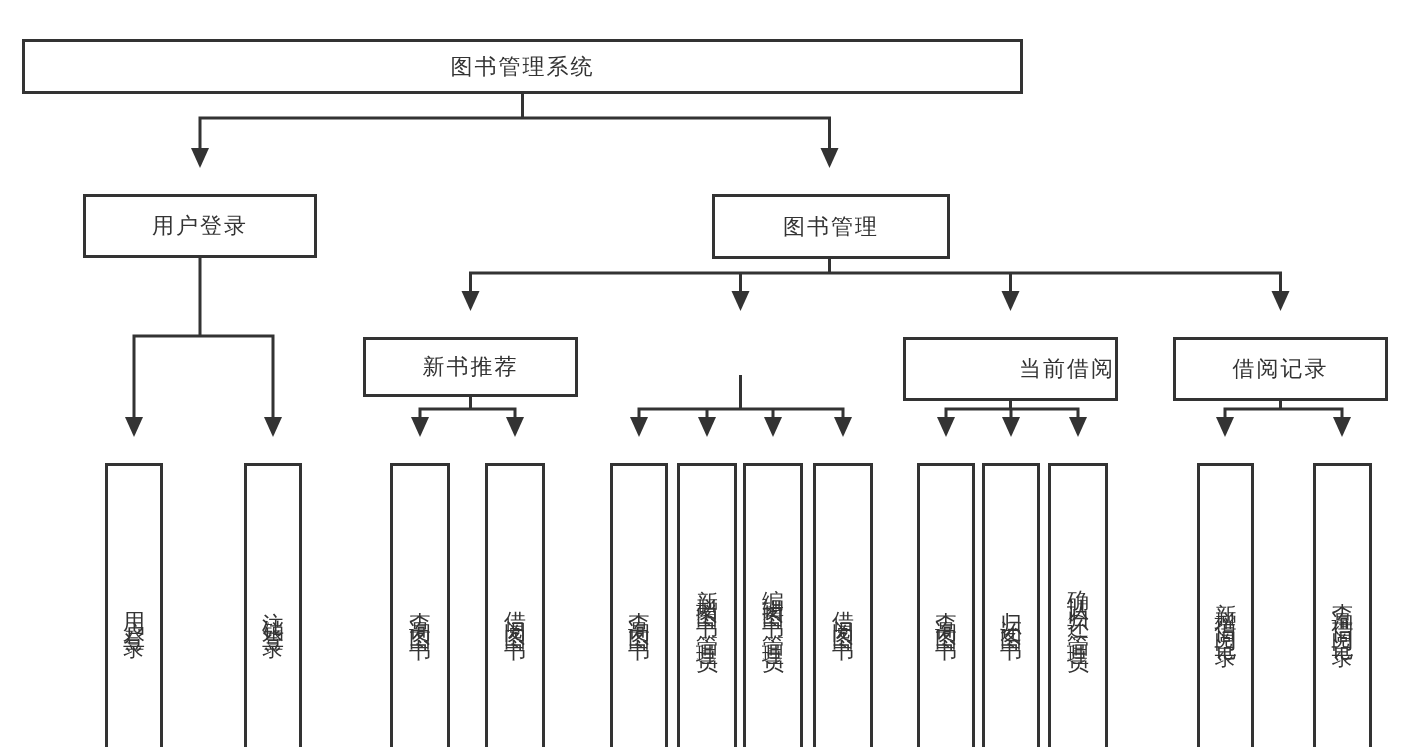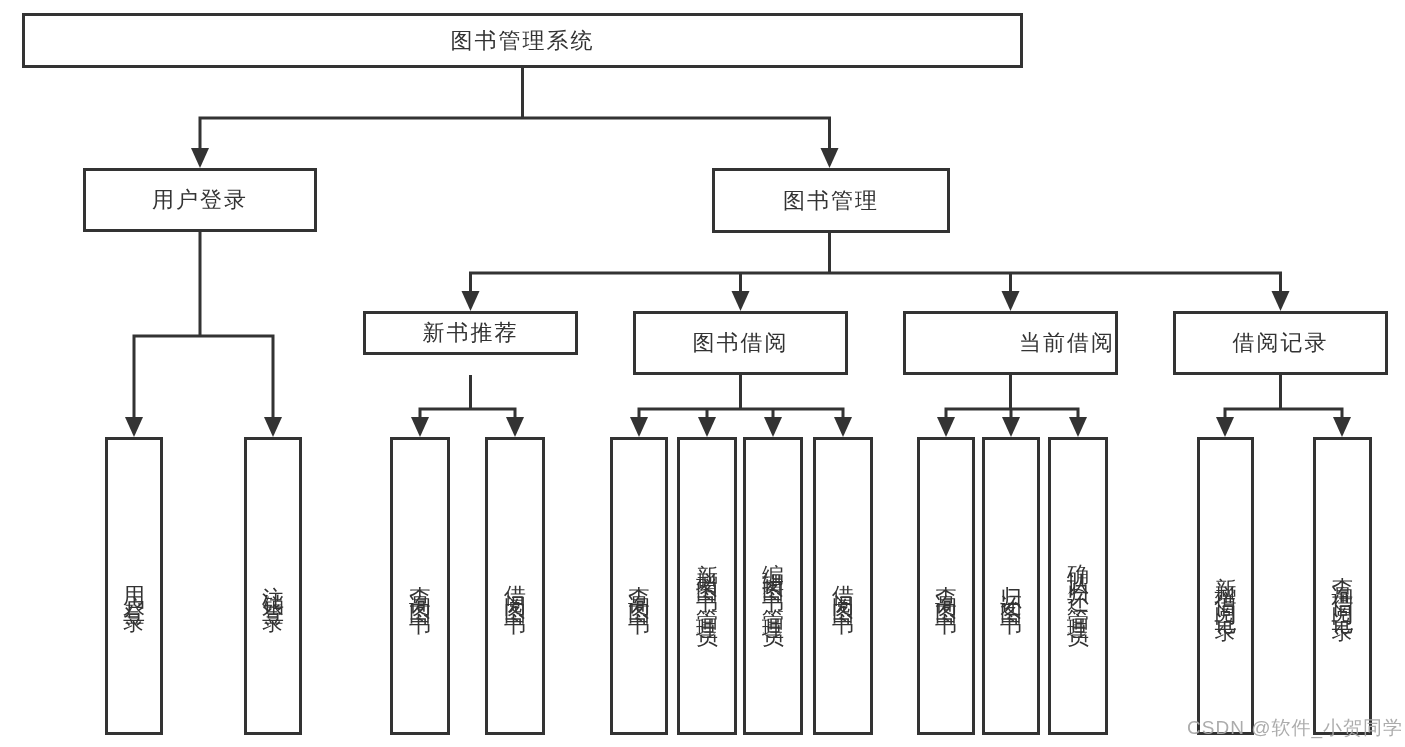--- a/index.html
+++ b/index.html
@@ -28,20 +28,21 @@
     border: 3px solid #333333;
     background: #ffffff;
     display: flex;
     align-items: center;
     justify-content: center;
     color: #333333;
     font-size: 22px;
     letter-spacing: 2px;
     line-height: 1;
     text-align: center;
+    margin-top: 26px;
   }
   .vbox span {
     writing-mode: vertical-rl;
     text-orientation: mixed;
     letter-spacing: 9px;
     line-height: 1;
     font-size: 22px;
   }
   #watermark {
     position: absolute;
@@ -109,25 +110,22 @@
     <span>图书管理系统</span>
   </div>
 
   <div class="box" style="left:83px; top:168px; width:234px; height:64px;">
     <span>用户登录</span>
   </div>
   <div class="box" style="left:712px; top:168px; width:238px; height:65px;">
     <span>图书管理</span>
   </div>
 
-  <div class="box" style="left:363px; top:311px; width:215px; height:44px;">
+  <div class="box" style="left:363px; top:311px; width:215px; height:60px;">
     <span>新书推荐</span>
-  </div>
-  <div class="box" style="left:633px; top:311px; width:215px; height:64px;">
-    <span>图书借阅</span>
   </div>
   <div class="box" style="left:903px; top:311px; width:215px; height:64px;justify-content:flex-end;">
     <span>当前借阅</span>
   </div>
   <div class="box" style="left:1173px; top:311px; width:215px; height:64px;">
     <span>借阅记录</span>
   </div>
 
   <div class="box vbox" style="left:105px; top:437px; width:58px; height:298px;">
     <span>用户登录</span>
@@ -166,15 +164,14 @@
     <span>确认归还（管理员）</span>
   </div>
 
   <div class="box vbox" style="left:1197px; top:437px; width:57px; height:298px;">
     <span>新增借阅记录</span>
   </div>
   <div class="box vbox" style="left:1313px; top:437px; width:59px; height:298px;">
     <span>查询借阅记录</span>
   </div>
 
-  <div id="watermark">CSDN @软件_小贺同学</div>
 
 </div>
 
 </body></html>

